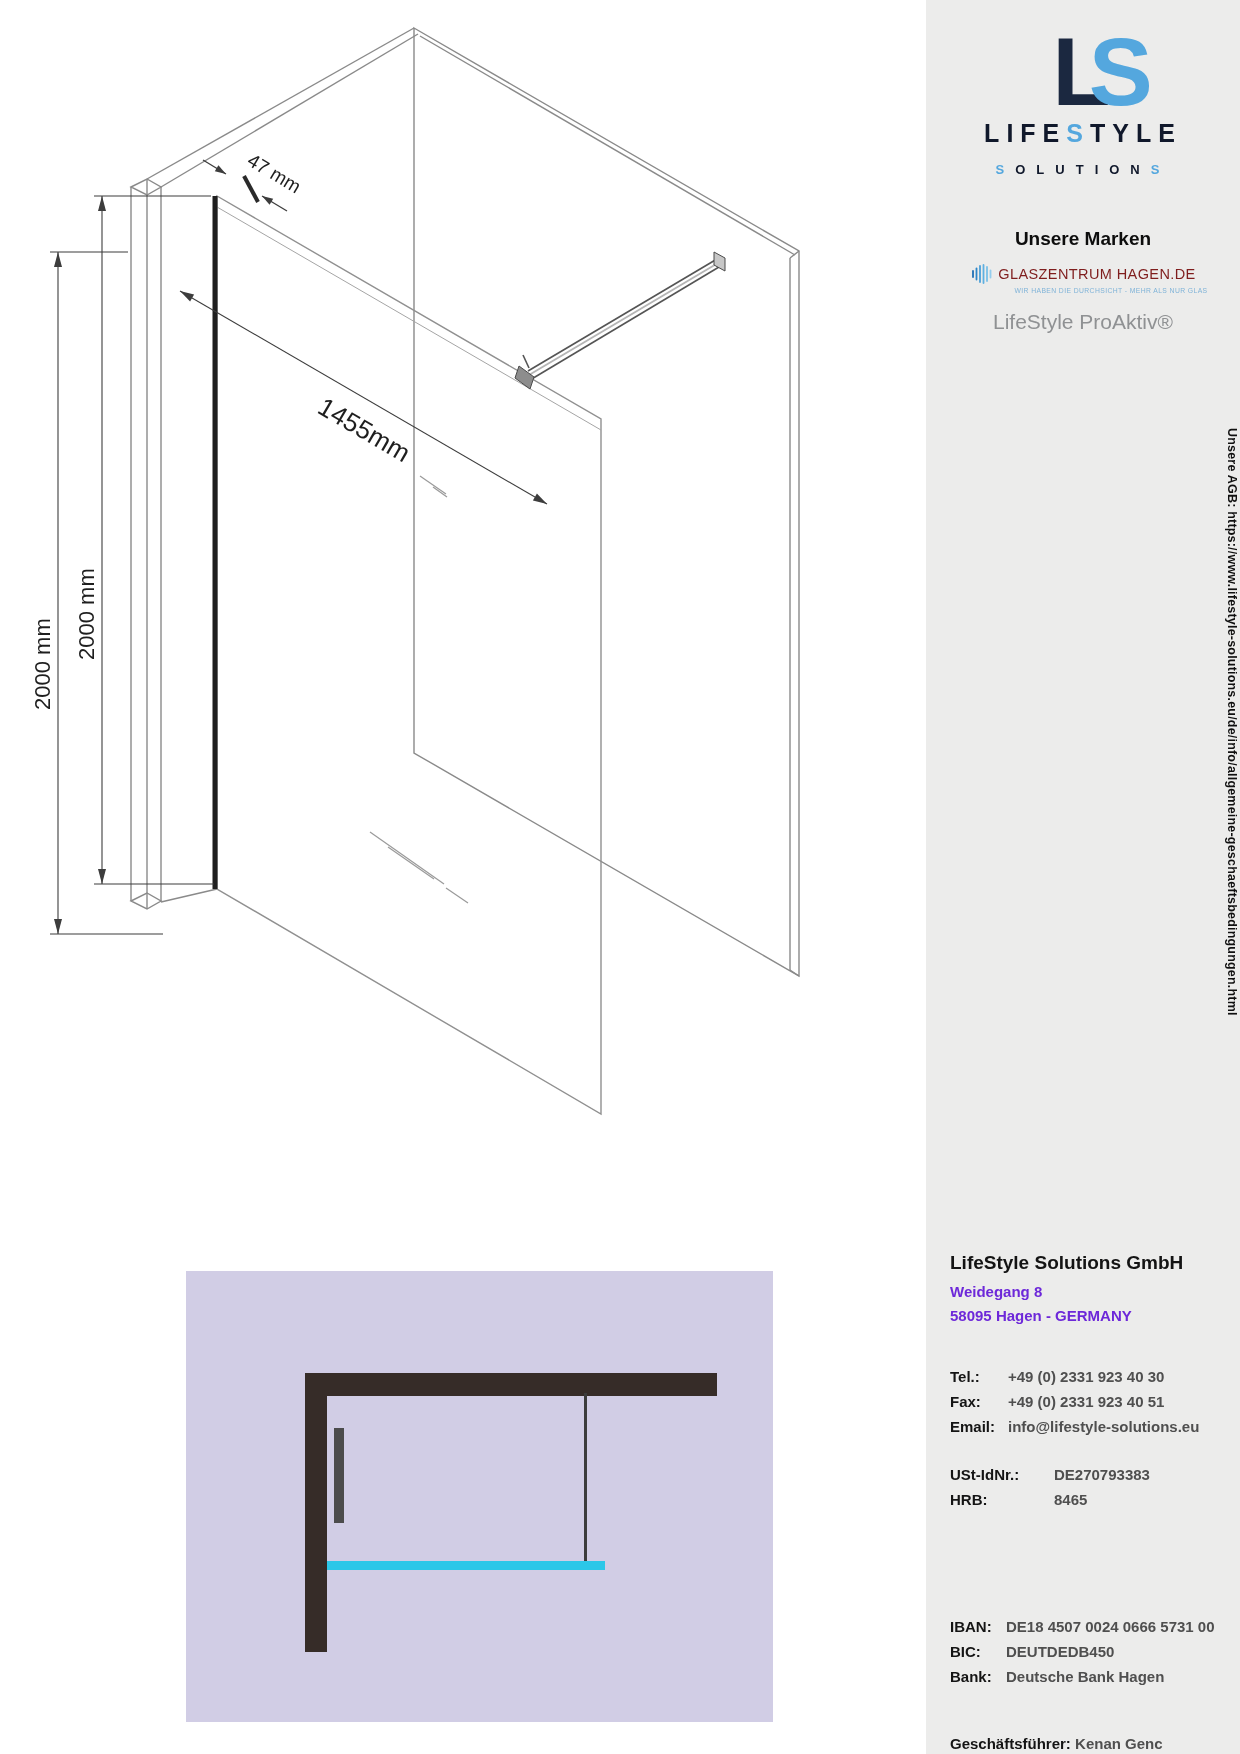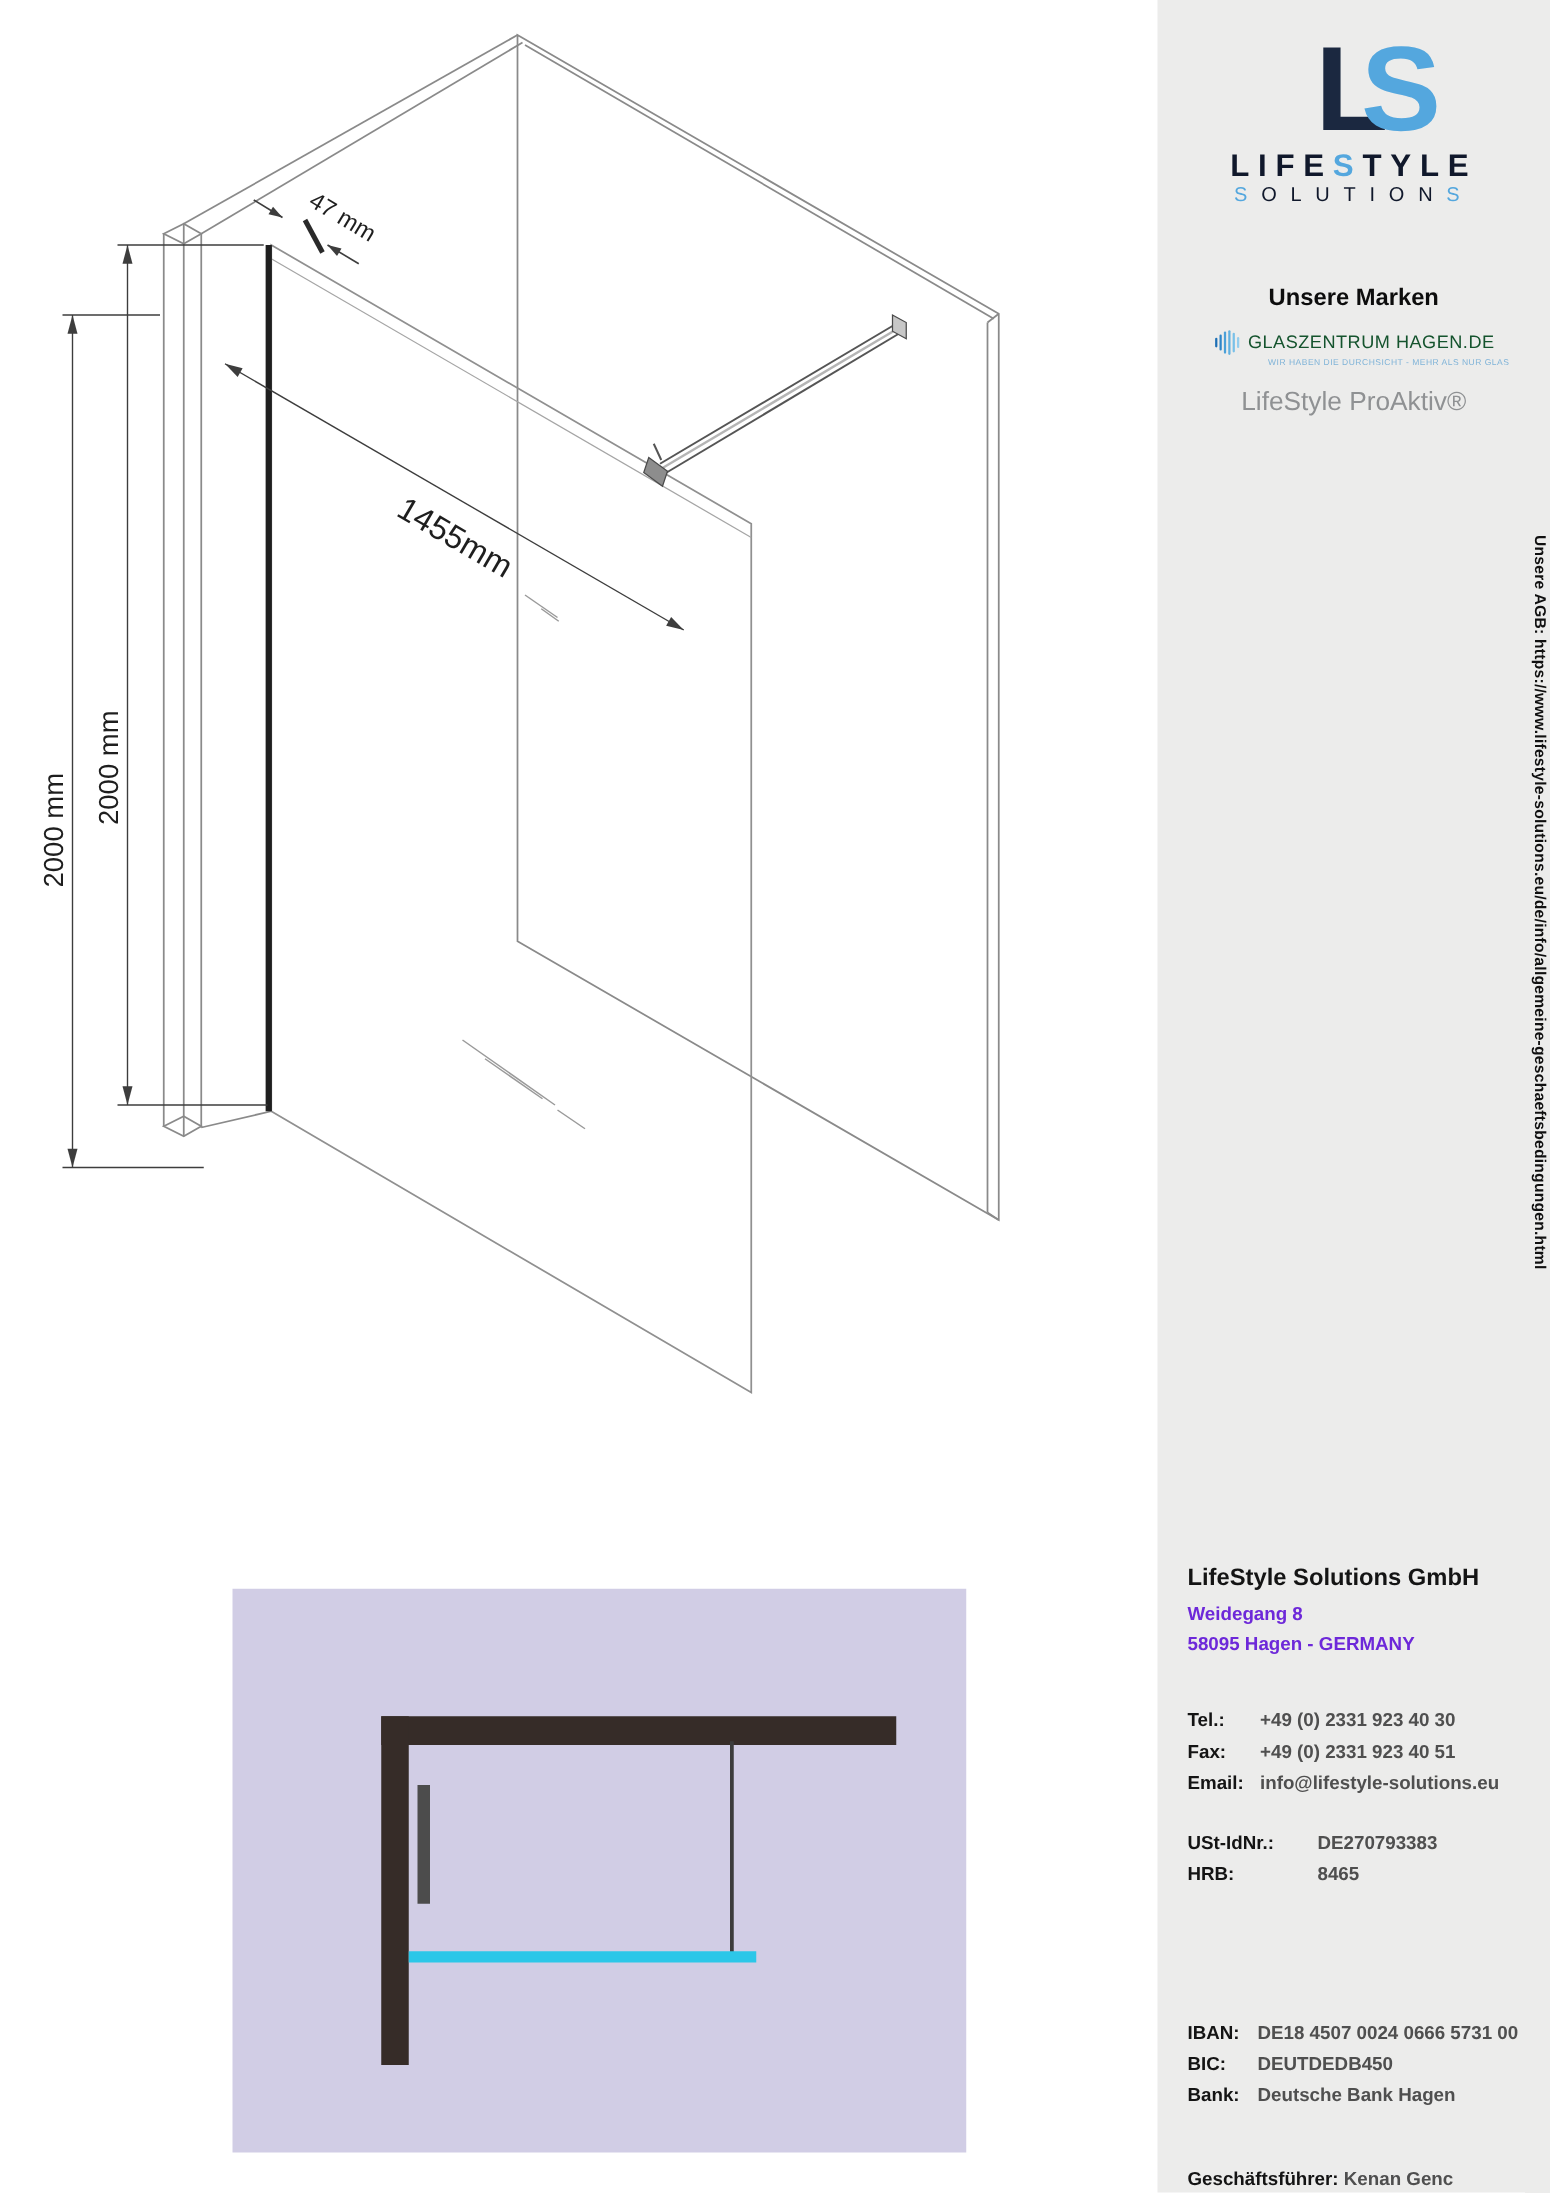--- a/index.html
+++ b/index.html
@@ -6,27 +6,27 @@
   body{width:1240px;height:1754px;background:#fff;font-family:"Liberation Sans",sans-serif;position:relative;overflow:hidden;}
   .page{position:absolute;inset:0;background:#ffffff;}
 
   
   .sidebar{position:absolute;left:926px;top:0;width:314px;height:1754px;background:#ececeb;}
   .logo-block{position:absolute;top:26px;left:0;width:100%;text-align:center;}
   .monogram{font-weight:bold;font-size:96px;line-height:0.95;letter-spacing:-8px;padding-left:31px;}
   .mono-l{color:#1b2840;}
   .mono-s{color:#54a7de;margin-left:-14px;}
   .word-top{margin-top:2px;font-size:25px;font-weight:bold;letter-spacing:7px;color:#10182b;}
-  .word-bottom{margin-top:0;font-size:16px;font-weight:normal;letter-spacing:11px;color:#10182b;}
+  .word-bottom{margin-top:14px;font-size:13px;font-weight:bold;letter-spacing:11px;color:#10182b;}
   .blu{color:#54a7de;}
 
   .brands{position:absolute;top:228px;left:0;width:100%;text-align:center;}
   .brands-heading{font-size:19px;font-weight:bold;color:#0d0d0d;}
   .gz-row{margin-top:12px;display:flex;align-items:center;justify-content:center;gap:4px;}
-  .gz-text{font-size:14.5px;color:#14532d;letter-spacing:0.4px;}
+  .gz-text{font-size:14.5px;color:#7f1d1d;letter-spacing:0.4px;}
   .gz-tagline{font-size:6.8px;color:#7fb3d8;letter-spacing:0.4px;margin-top:1px;padding-left:56px;}
   .proaktiv{margin-top:16px;font-size:21px;color:#8f9193;}
 
   .agb-vert{position:absolute;top:428px;right:1px;writing-mode:vertical-rl;font-size:12.5px;font-weight:bold;color:#101010;letter-spacing:0.2px;white-space:nowrap;}
 
   .company{position:absolute;top:1252px;left:24px;}
   .company-name{font-size:19px;font-weight:bold;color:#141414;margin-bottom:6px;}
   .company-line{font-size:15px;font-weight:bold;color:#6d28d9;line-height:1.6;}
 
   .info-rows{position:absolute;left:24px;}

